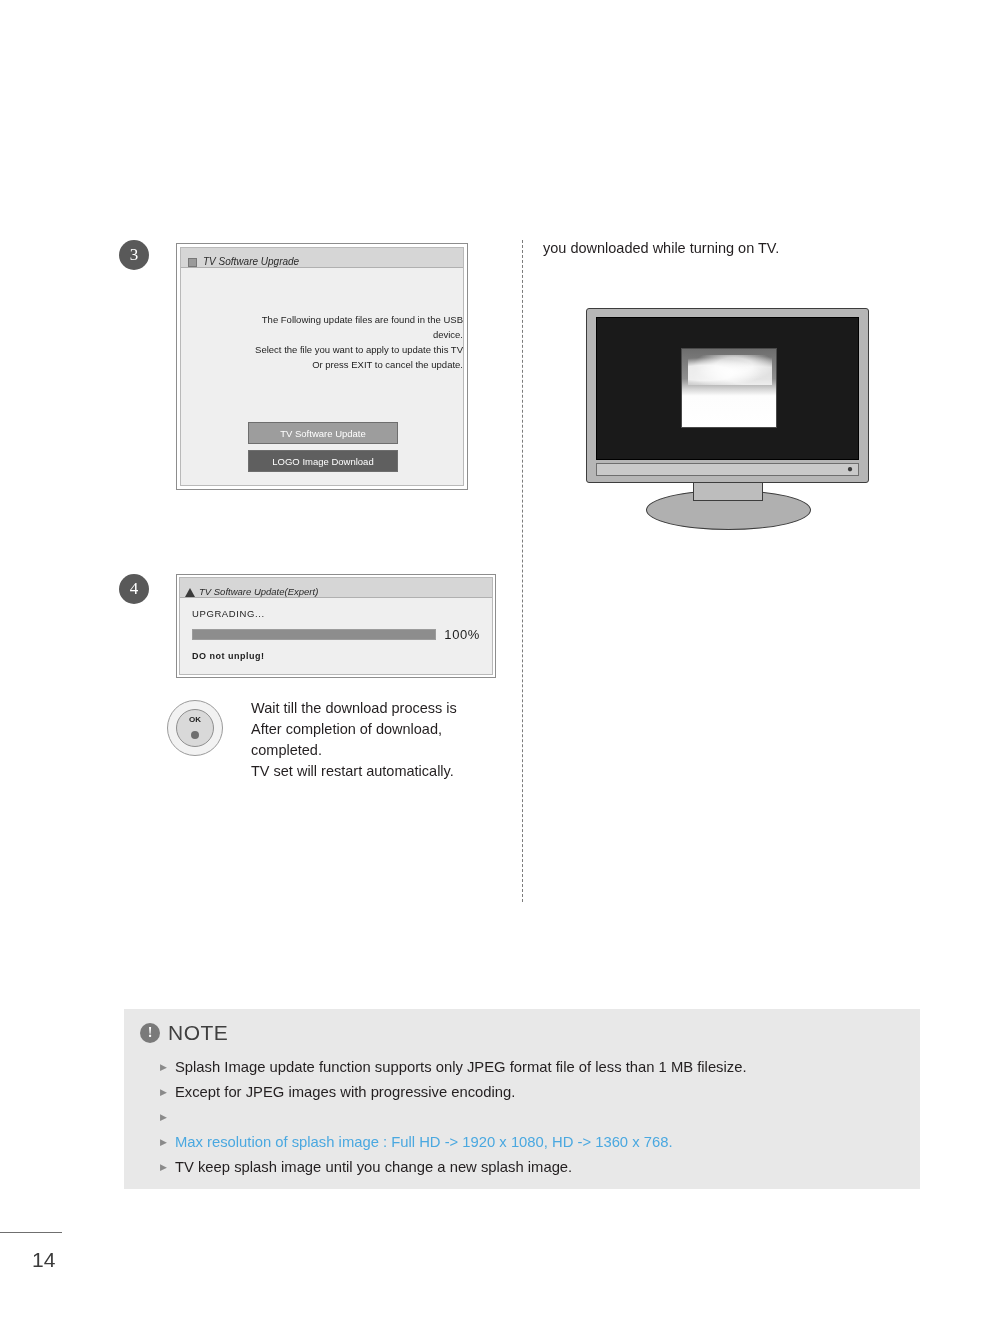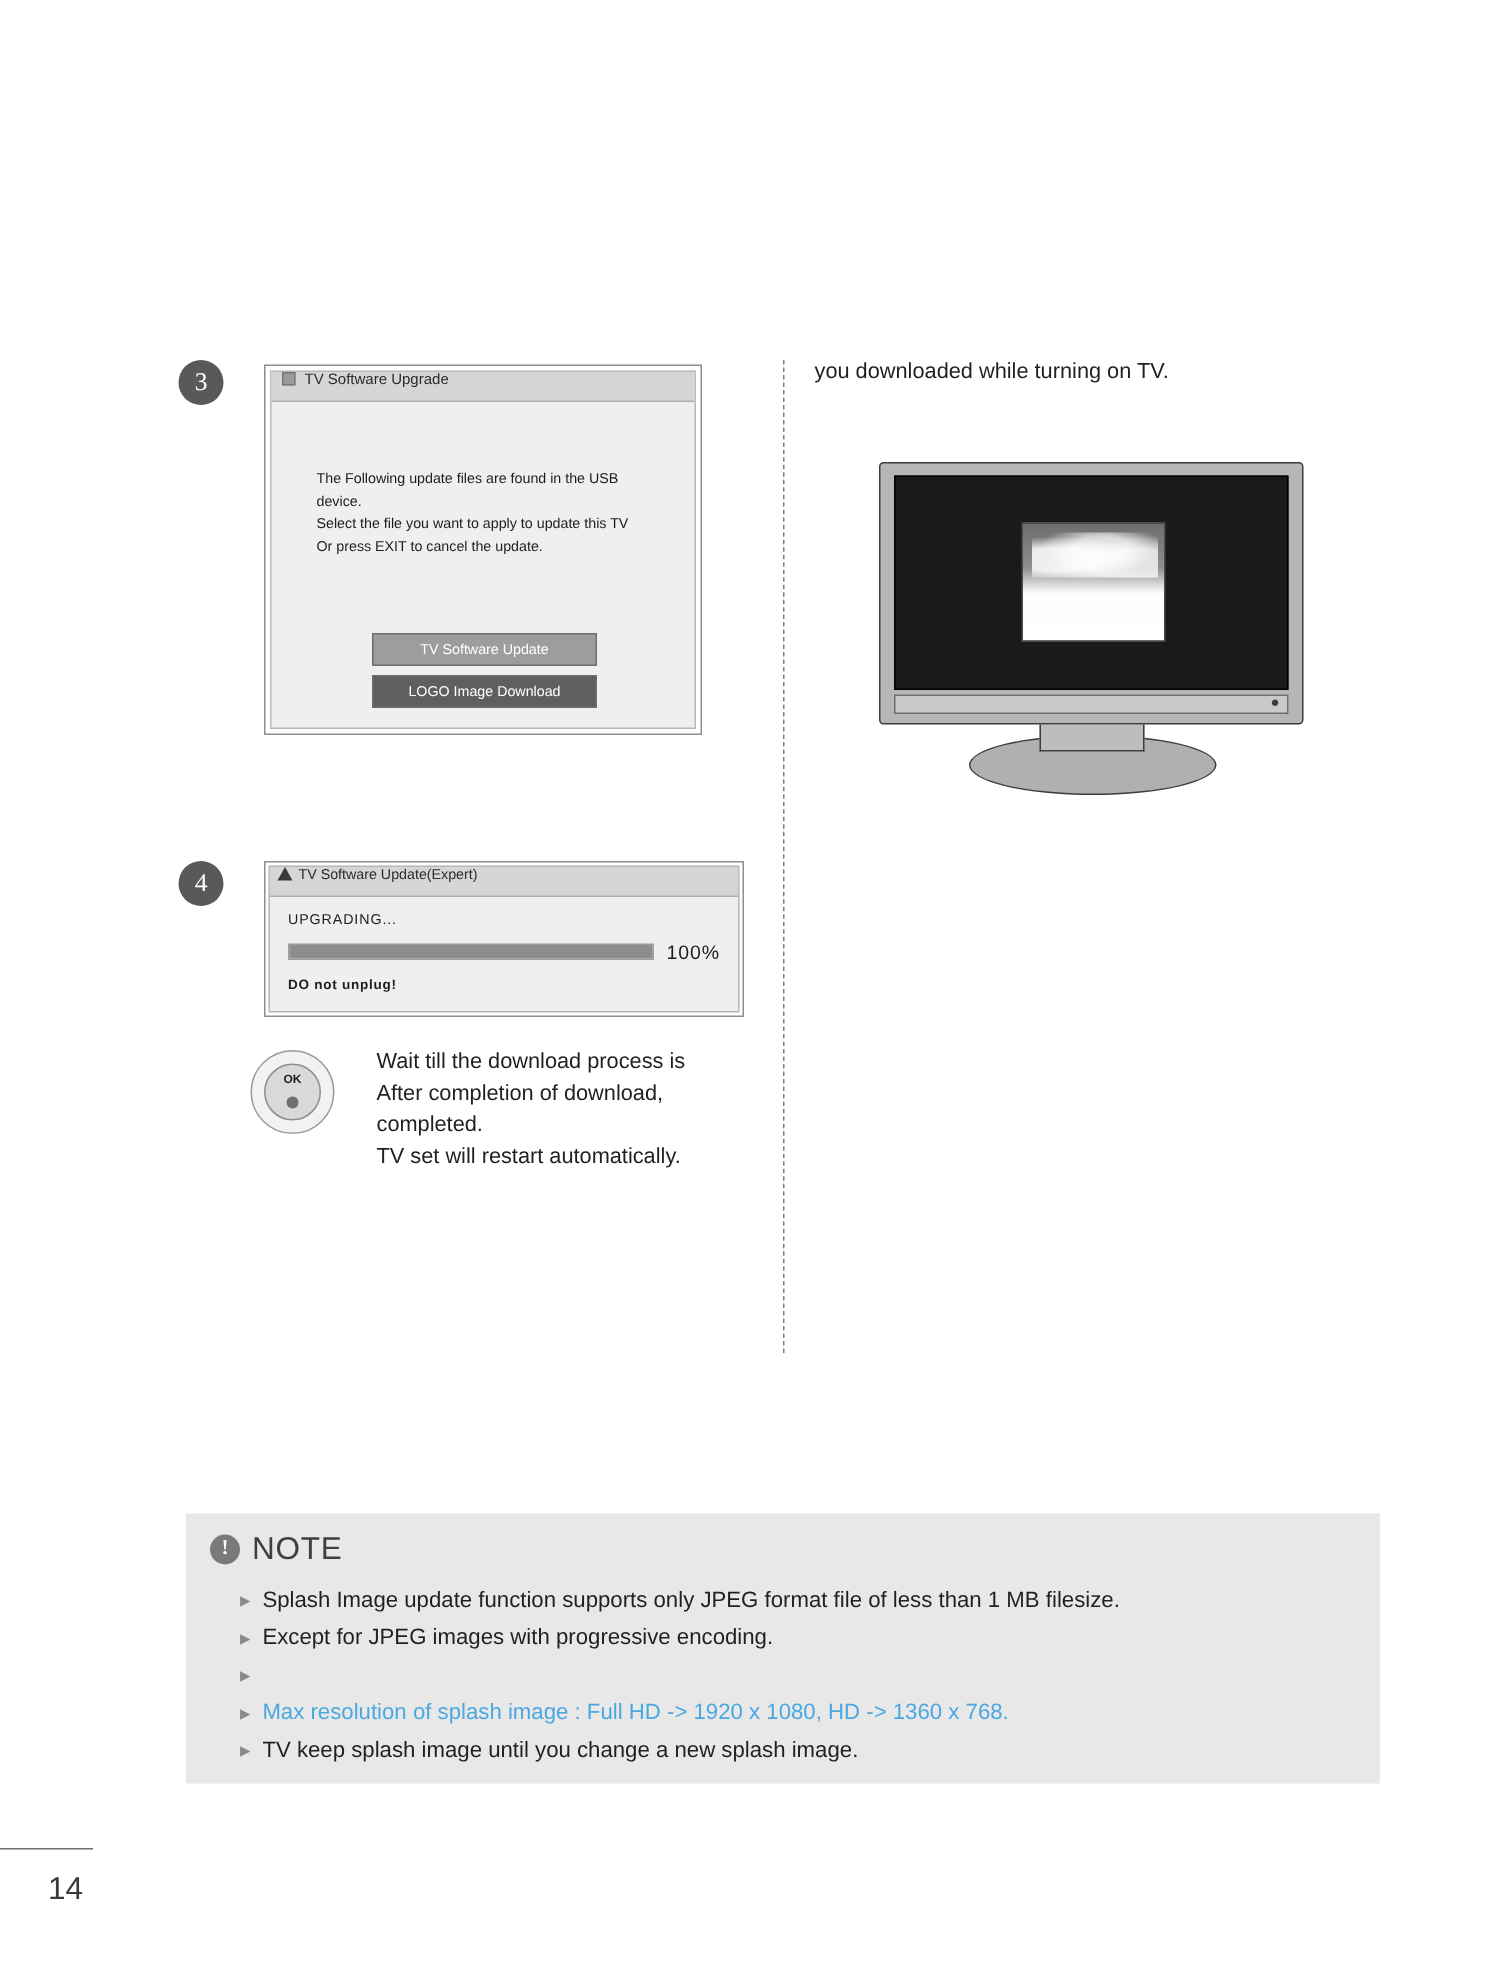--- a/index.html
+++ b/index.html
@@ -51,40 +51,42 @@
     height: 100%;
     border: 1px solid #b9b9b9;
     background: #efefef;
     box-sizing: border-box;
   }
   .dialog-title {
     height: 20px;
     background: #d6d6d6;
     border-bottom: 1px solid #b0b0b0;
     display: flex;
-    align-items: flex-start;
+    align-items: flex-end;
     padding-left: 7px;
     font-size: 10px;
     color: #2b2b2b;
     box-sizing: border-box;
+    font-style: italic;
   }
   .title-icon {
     width: 9px;
     height: 9px;
     background: #9a9a9a;
     border: 1px solid #777;
     margin-right: 6px;
     display: inline-block;
     box-sizing: border-box;
   }
   .dialog-body {
     padding: 44px 0 0 30px;
     font-size: 9.5px;
     line-height: 15px;
     color: #1d1d1d;
+    text-align: right;
   }
   .dialog-body p { margin: 0; }
   .btn-stack {
     position: absolute;
     left: 71px;
     top: 178px;
     width: 150px;
   }
   .tv-btn {
     height: 22px;

